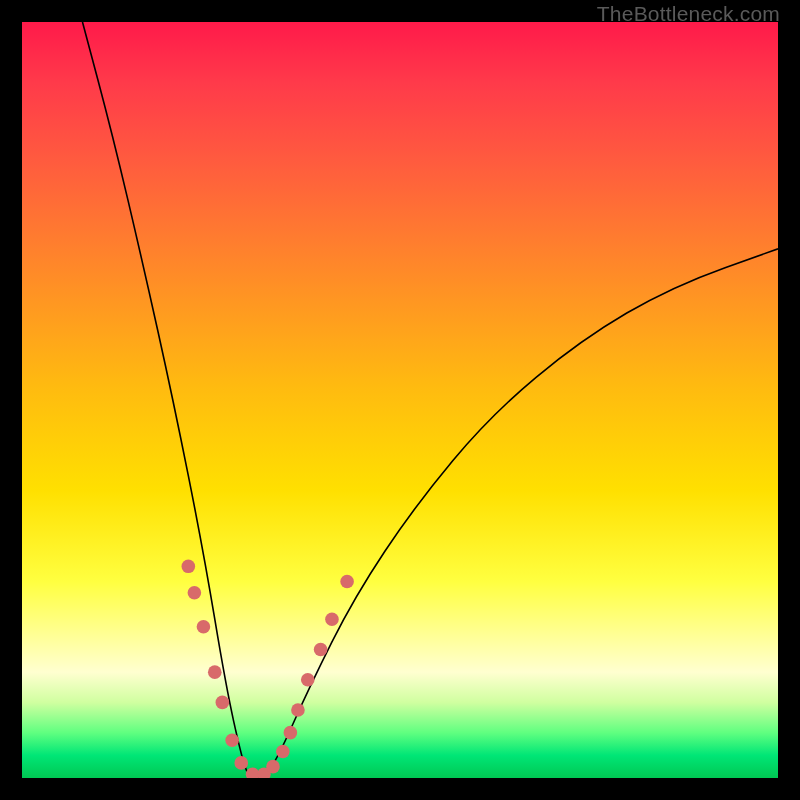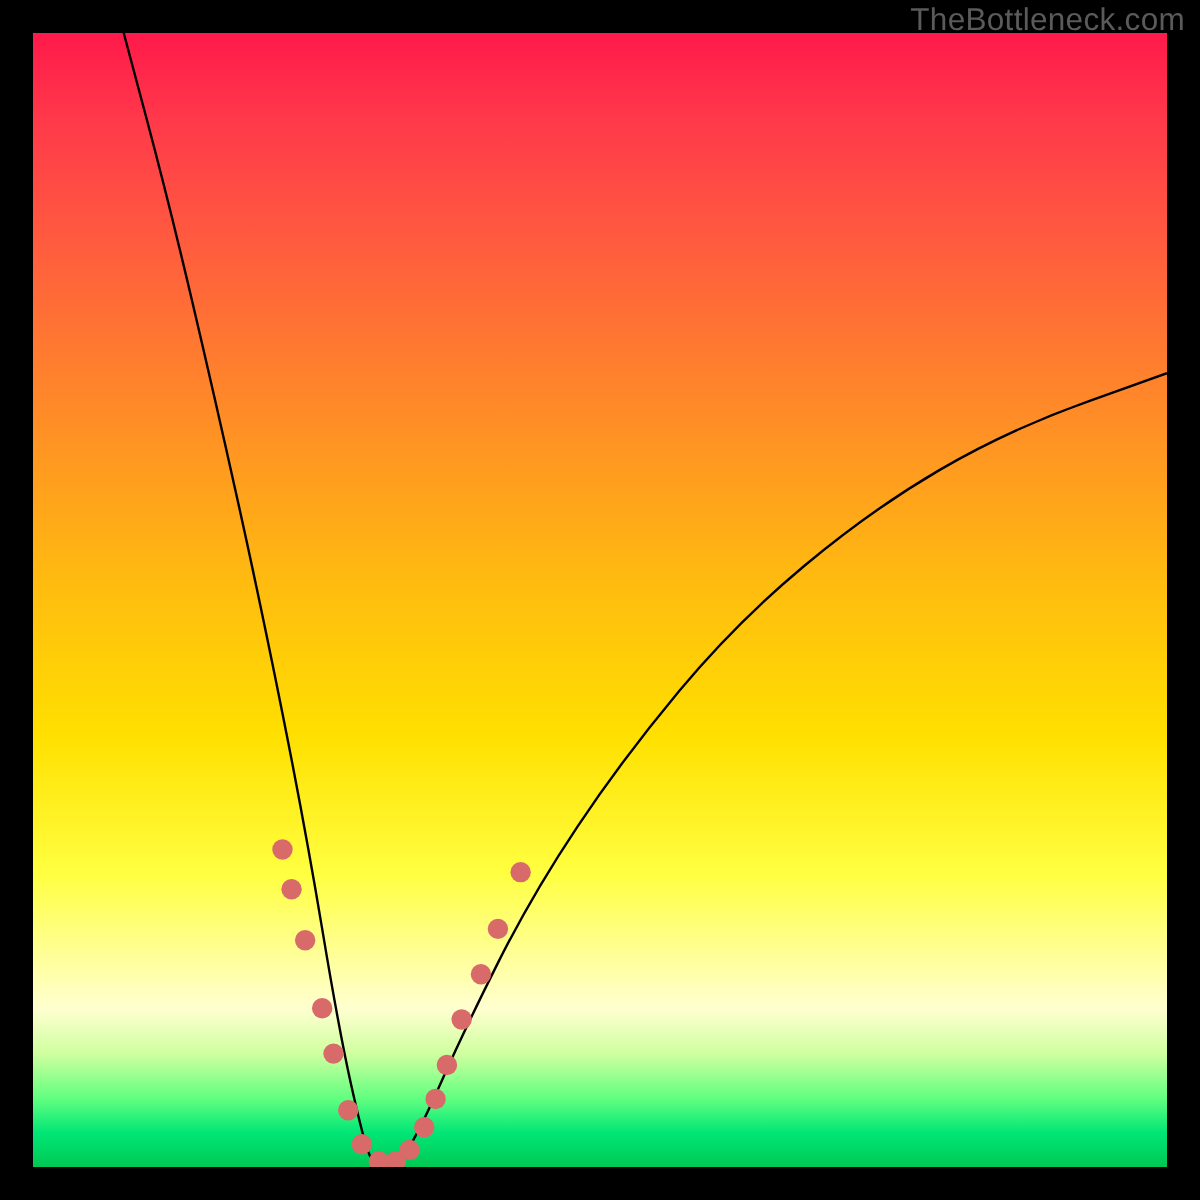--- a/index.html
+++ b/index.html
@@ -26,21 +26,21 @@
       #d0ffa0 90%,
       #60ff80 94%,
       #00e676 97%,
       #00c853 100%
     );
   }
 
   .watermark {
     position: absolute;
     top: 2px;
-    right: 10px;
+    right: 20px;
     color: #5a5a5a;
     font-size: 21px;
     font-weight: 500;
     letter-spacing: 0.2px;
     z-index: 10;
   }
 
   svg.plot {
     position: absolute;
     left: 22px;

